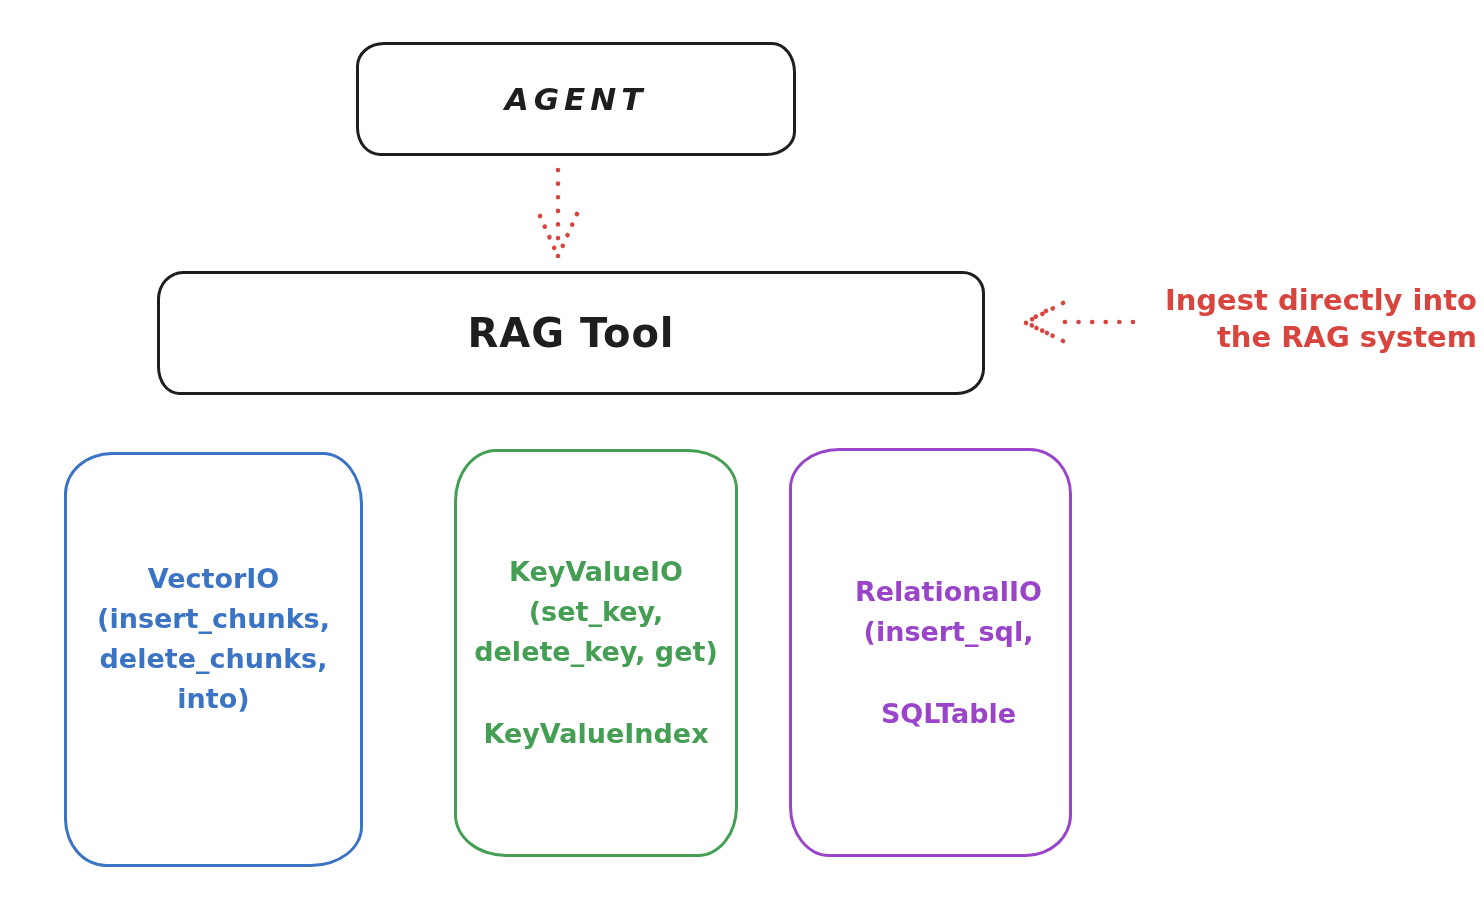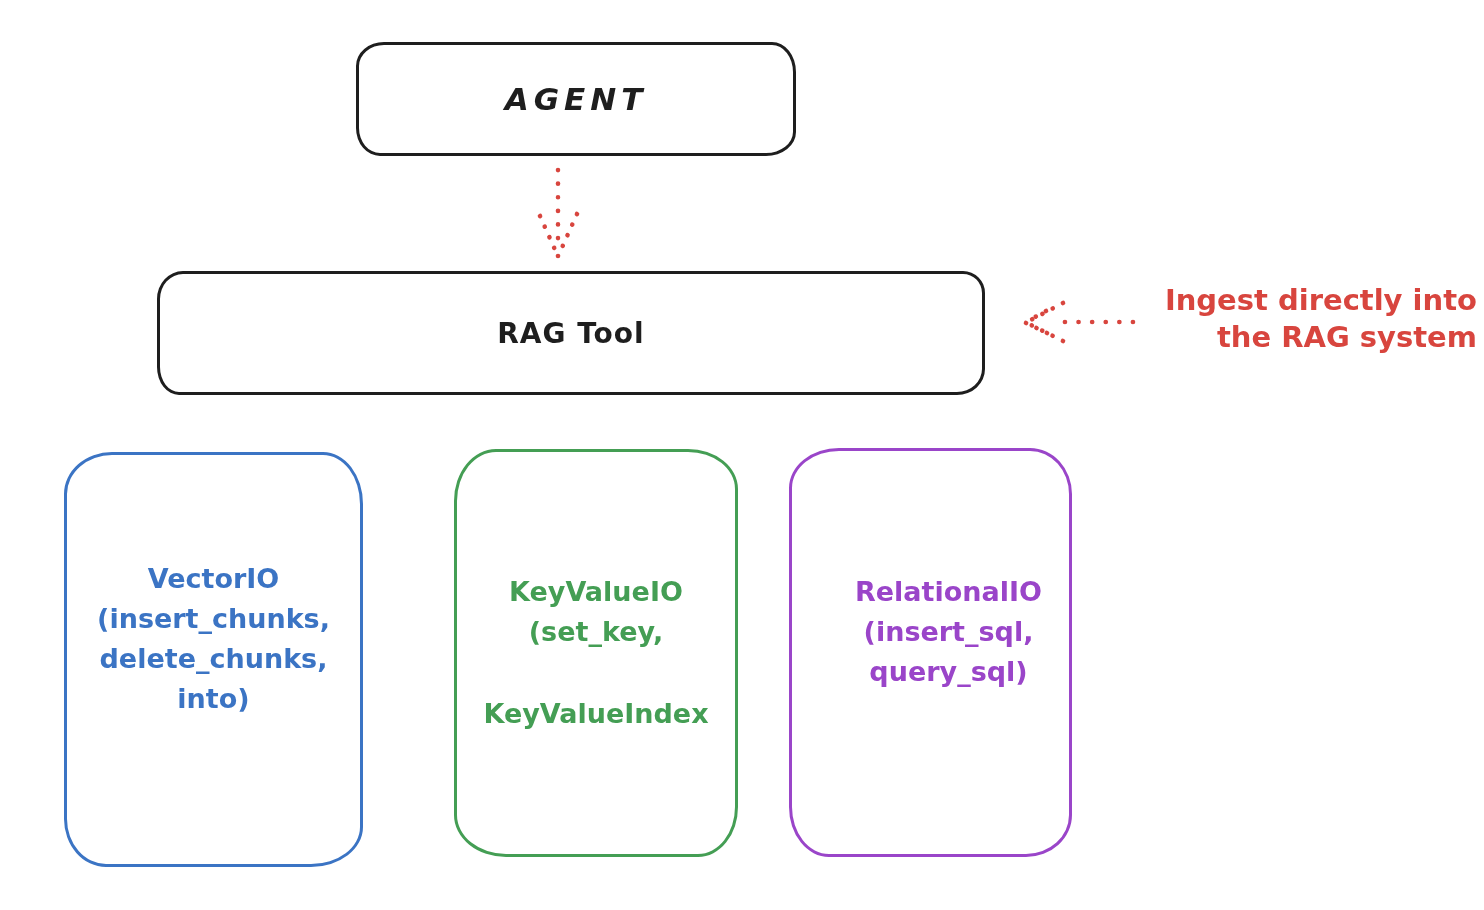--- a/index.html
+++ b/index.html
@@ -29,21 +29,21 @@
   .agent-label {
     font-size: 31px; font-weight: 700; letter-spacing: 5px;
     font-style: italic; color: #1e1e1e;
   }
   .rag-box {
     left: 157px; top: 271px; width: 828px; height: 124px;
     border: 3.5px solid #1e1e1e;
     border-radius: 26px 22px 28px 22px / 28px 22px 26px 28px;
   }
   .rag-label {
-    font-size: 28px; font-weight: 600; letter-spacing: 1px; color: #1e1e1e;
+    font-size: 40px; font-weight: 600; letter-spacing: 1px; color: #1e1e1e;
   }
   
   .backend {
     position: absolute;
     display: flex; flex-direction: column;
     align-items: center; justify-content: center;
     text-align: center;
     font-size: 27px; font-weight: 600; line-height: 40px;
     box-sizing: border-box; background: #ffffff;
   }
@@ -125,24 +125,25 @@
     <div>VectorIO</div>
     <div>(insert_chunks,</div>
     <div>delete_chunks,</div>
     <div>into)</div>
     <div class="spacer"></div>
   </div>
 
   <div class="backend keyvalue">
     <div>KeyValueIO</div>
     <div>(set_key,</div>
+    <div>delete_key, get)</div>
     <div class="spacer"></div>
     <div>KeyValueIndex</div>
   </div>
 
   <div class="backend relational">
     <div>RelationalIO</div>
     <div>(insert_sql,</div>
-    <div>query_sql)</div>
     <div class="spacer"></div>
+    <div>SQLTable</div>
   </div>
 
 </div>
 
 </body></html>

